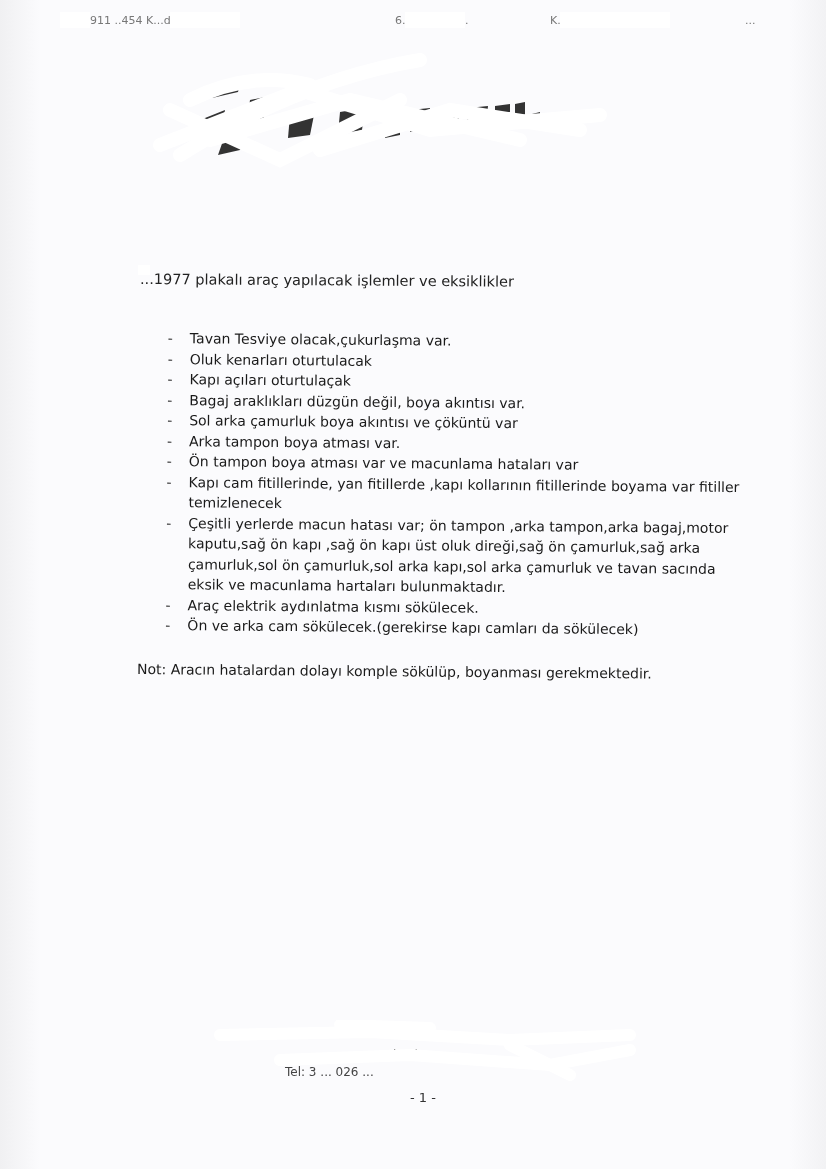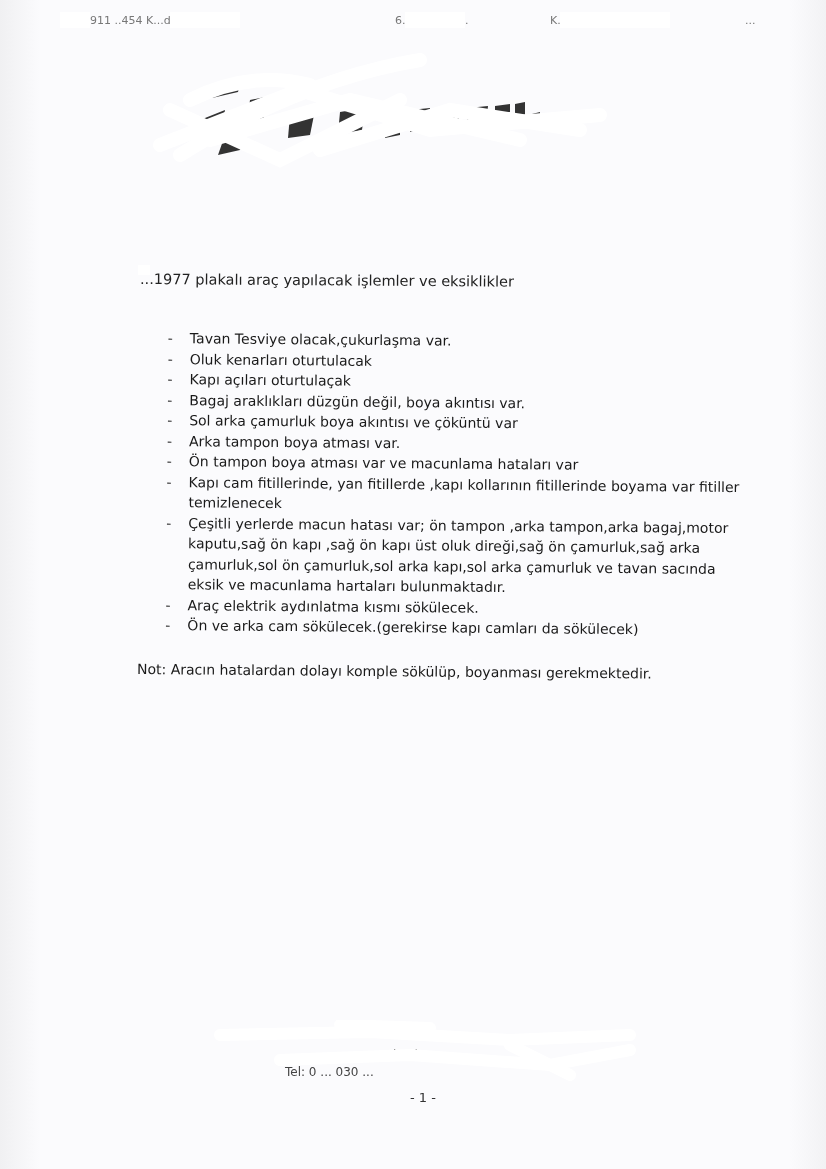--- a/index.html
+++ b/index.html
@@ -110,21 +110,21 @@
     <li>Kapı cam fitillerinde, yan fitillerde ,kapı kollarının fitillerinde boyama var fitiller temizlenecek</li>
     <li>Çeşitli yerlerde macun hatası var; ön tampon ,arka tampon,arka bagaj,motor kaputu,sağ ön kapı ,sağ ön kapı üst oluk direği,sağ ön çamurluk,sağ arka çamurluk,sol ön çamurluk,sol arka kapı,sol arka çamurluk ve tavan sacında eksik ve macunlama hartaları bulunmaktadır.</li>
     <li>Araç elektrik aydınlatma kısmı sökülecek.</li>
     <li>Ön ve arka cam sökülecek.(gerekirse kapı camları da sökülecek)</li>
   </ul>
 
   <div class="note">Not: Aracın hatalardan dolayı komple sökülüp, boyanması gerekmektedir.</div>
 
   <div class="footer">
     <span class="f1">... Sitesi ...</span>
-    <span class="f2">Tel: 0 ... 030 ...</span>
+    <span class="f2">Tel: 3 ... 026 ...</span>
     <span class="pg">- 1 -</span>
     <svg style="position:absolute; left:210px; top:-20px;" width="440" height="70" viewBox="0 0 440 70">
       <g stroke="#ffffff" stroke-width="12" fill="none" stroke-linecap="round">
         <path d="M 130 5 L 220 8"></path>
         <path d="M 10 15 L 160 12 L 300 20 L 420 15"></path>
         <path d="M 70 40 L 200 35 L 340 45 L 420 30"></path>
         <path d="M 300 25 L 360 55"></path>
       </g>
     </svg>
   </div>

